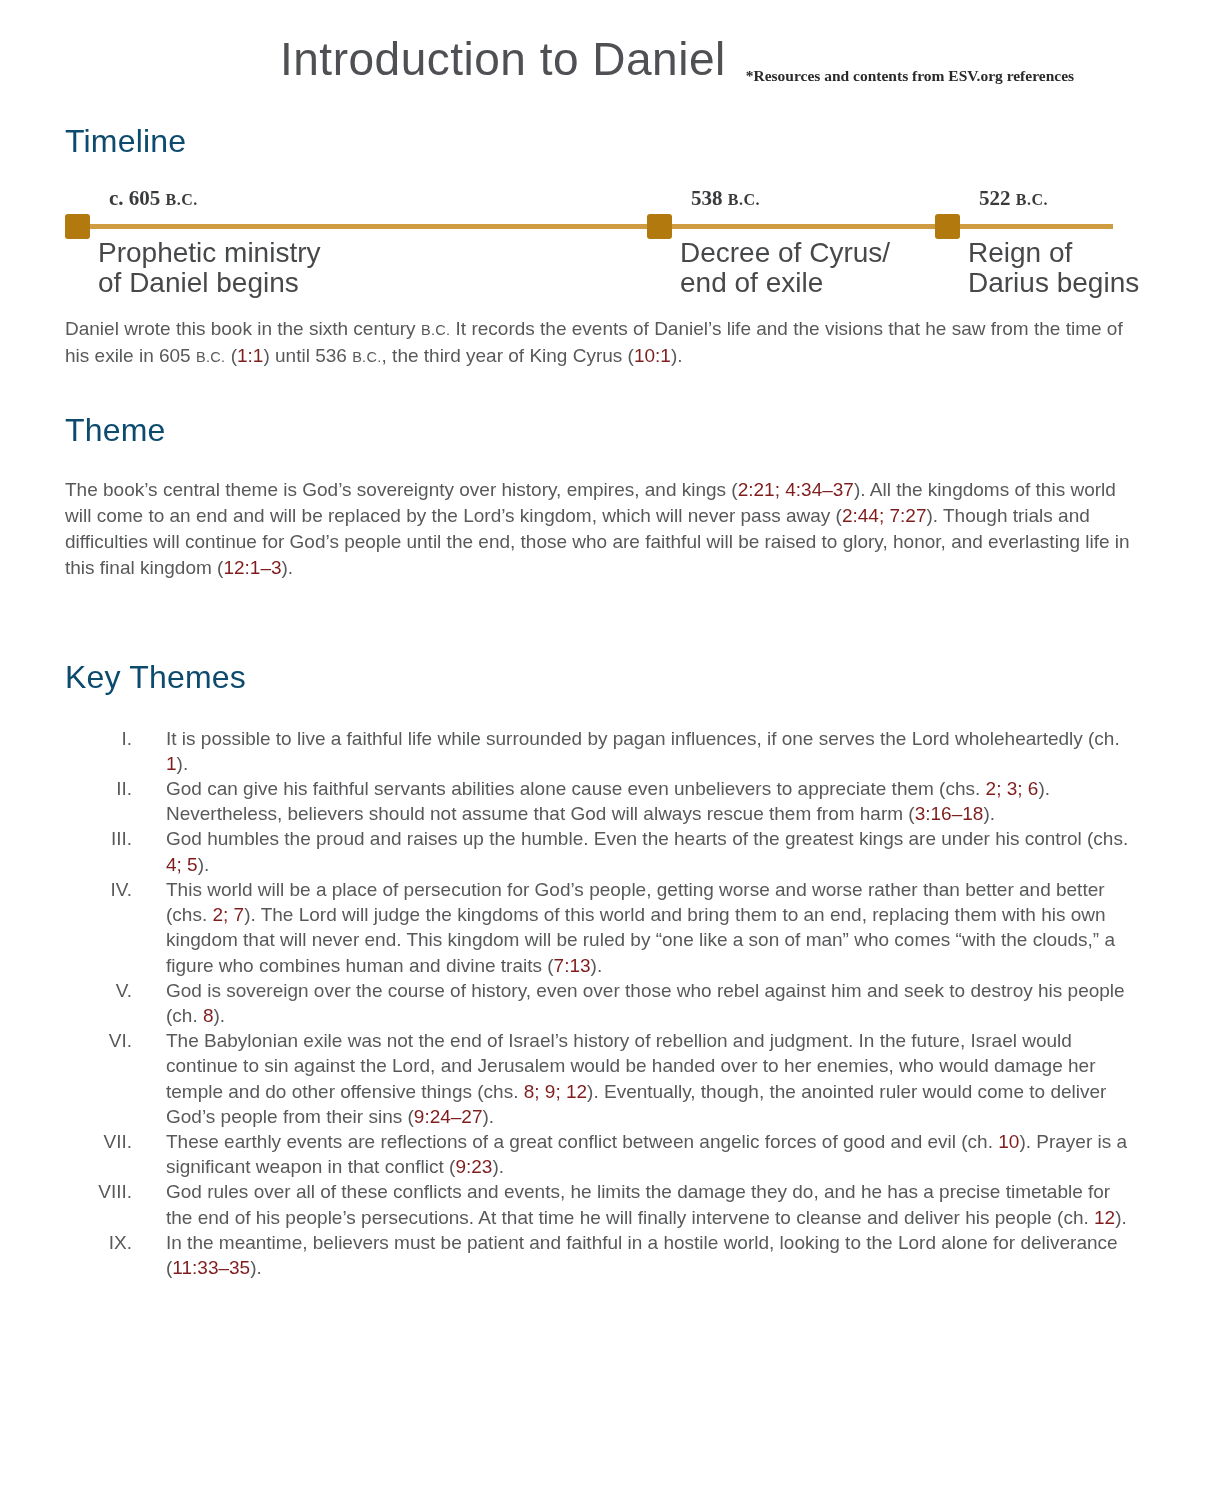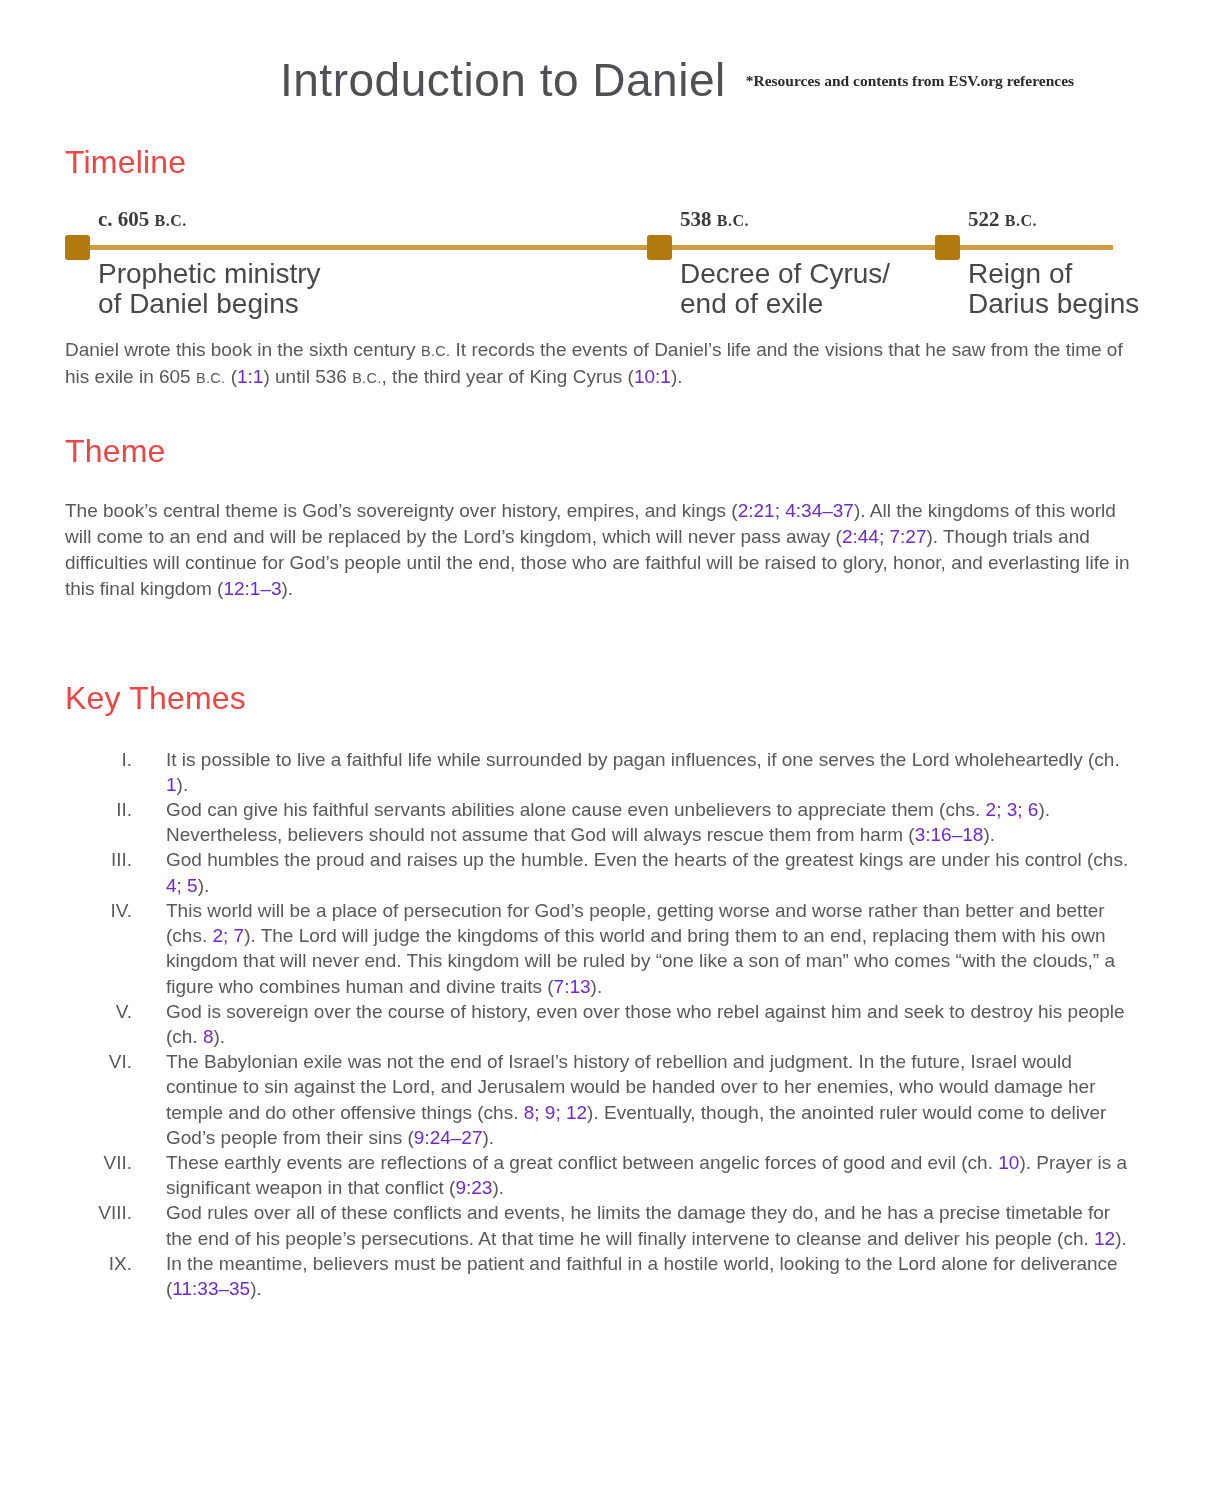--- a/index.html
+++ b/index.html
@@ -10,22 +10,22 @@
     overflow: hidden;
     background: #ffffff;
     font-family: "Liberation Sans", sans-serif;
     color: #58595b;
   }
   .page { padding: 0 65px; }
 
   
   .hdr {
     display: flex;
-    align-items: center;
-    padding-top: 56px;
+    align-items: flex-end;
+    padding-top: 35px;
   }
   .title {
     margin: 0 0 0 215px;
     font-size: 46px;
     font-weight: 400;
     line-height: 1.08;
     color: #4f5053;
     letter-spacing: 0.5px;
   }
   .note {
@@ -35,21 +35,21 @@
     font-size: 15.5px;
     color: #2a2a2a;
     white-space: nowrap;
   }
 
   
   h2 {
     margin: 0;
     font-size: 32px;
     font-weight: 400;
-    color: #ef4444;
+    color: #0c4a6e;
     letter-spacing: 0.2px;
   }
   .h2-timeline { margin-top: 38px; }
   .h2-author   { margin-top: 112px; }
   .h2-theme    { margin-top: 42px; }
   .h2-keythemes{ margin-top: 78px; }
 
   
   .tl-chart {
     position: relative;
@@ -67,21 +67,21 @@
   .tl-marker {
     position: absolute;
     left: 0;
     top: 28px;
     width: 25px;
     height: 25px;
     border-radius: 3px;
   }
   .tl-date {
     position: absolute;
-    left: 33px;
+    left: 44px;
     top: 0;
     white-space: nowrap;
     font-family: "Liberation Serif", serif;
     font-weight: 700;
     font-size: 21px;
     color: #3a3b3d;
   }
   .tl-date .era { font-size: 16px; letter-spacing: 0.5px; }
   .tl-desc {
     position: absolute;
@@ -96,21 +96,21 @@
 
   
   .body-p {
     margin: 28px 0 0 0;
     font-size: 19px;
     line-height: 26px;
     color: #58595b;
     max-width: 1078px;
   }
   .sc { font-size: 14.5px; letter-spacing: 0.3px; }
-  .ref { color: #6d28d9; cursor: pointer; }
+  .ref { color: #7f1d1d; cursor: pointer; }
 
   
   .kt-list { margin-top: 30px; }
   .kt-item {
     display: flex;
     font-size: 19px;
     line-height: 25.2px;
     color: #58595b;
   }
   .kt-num {

